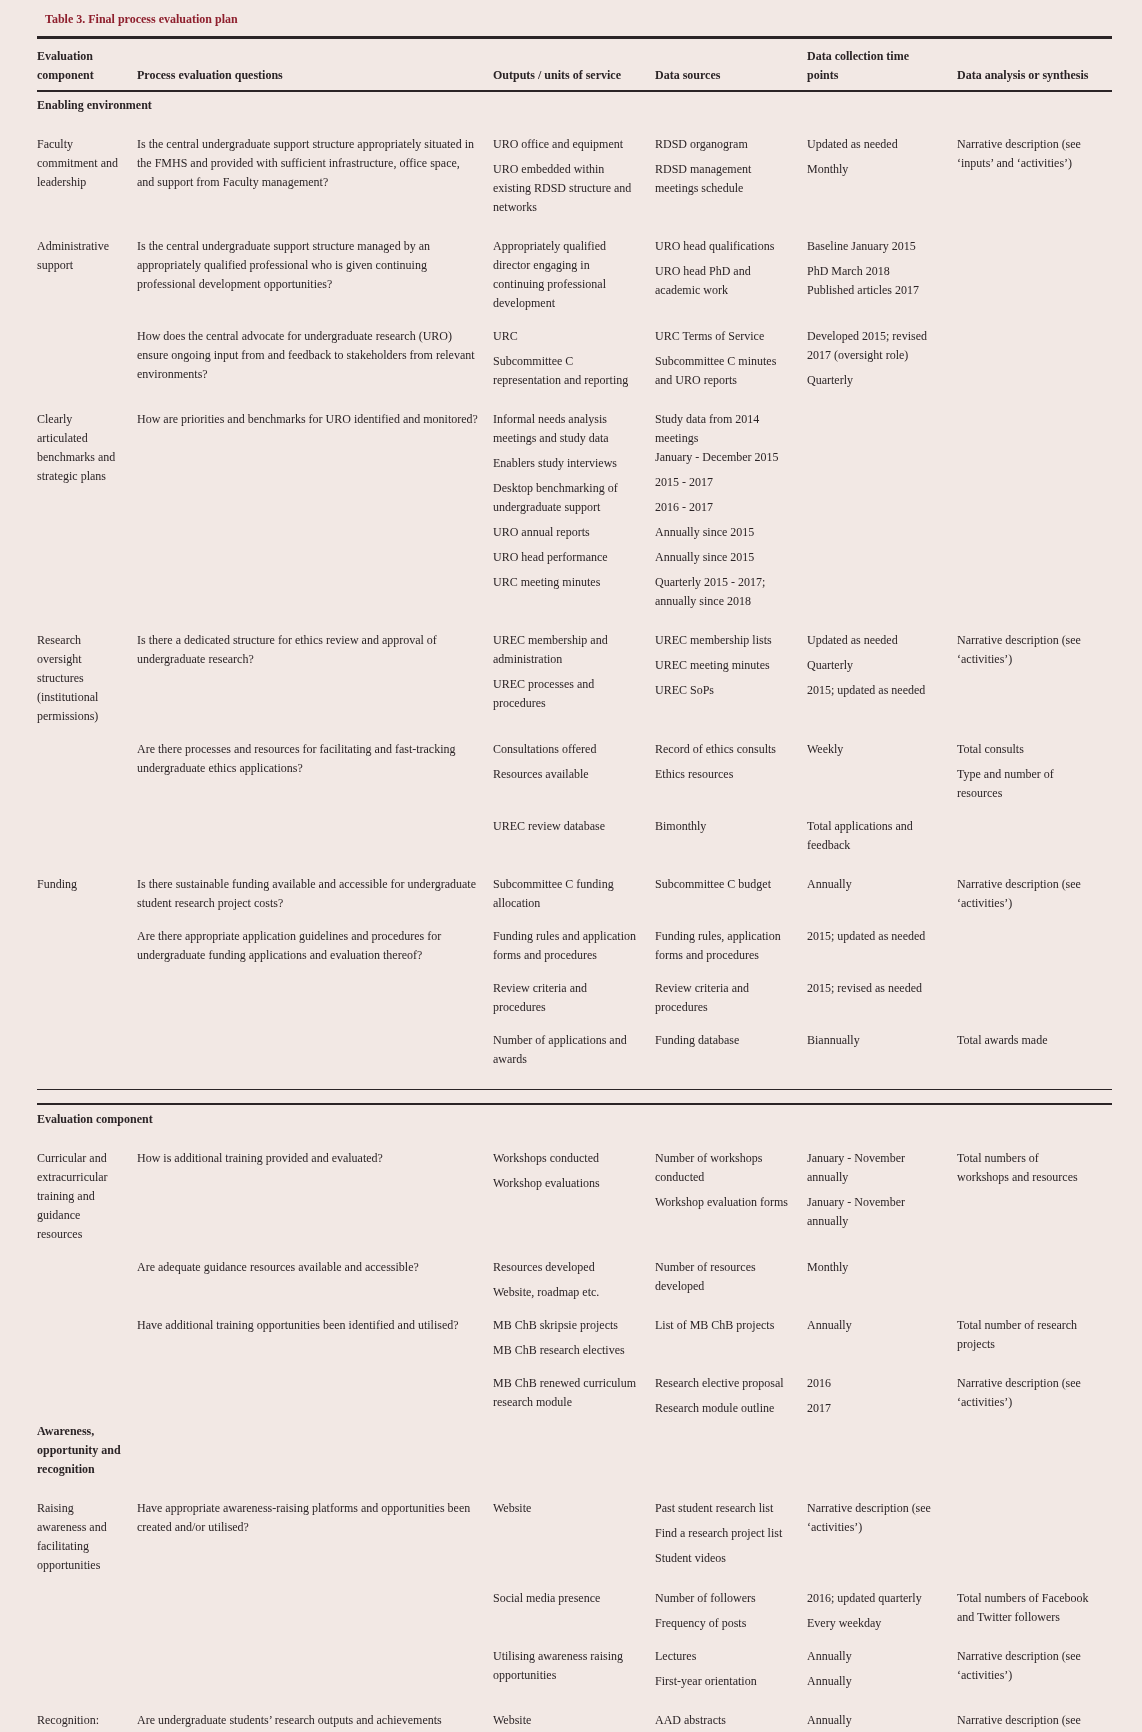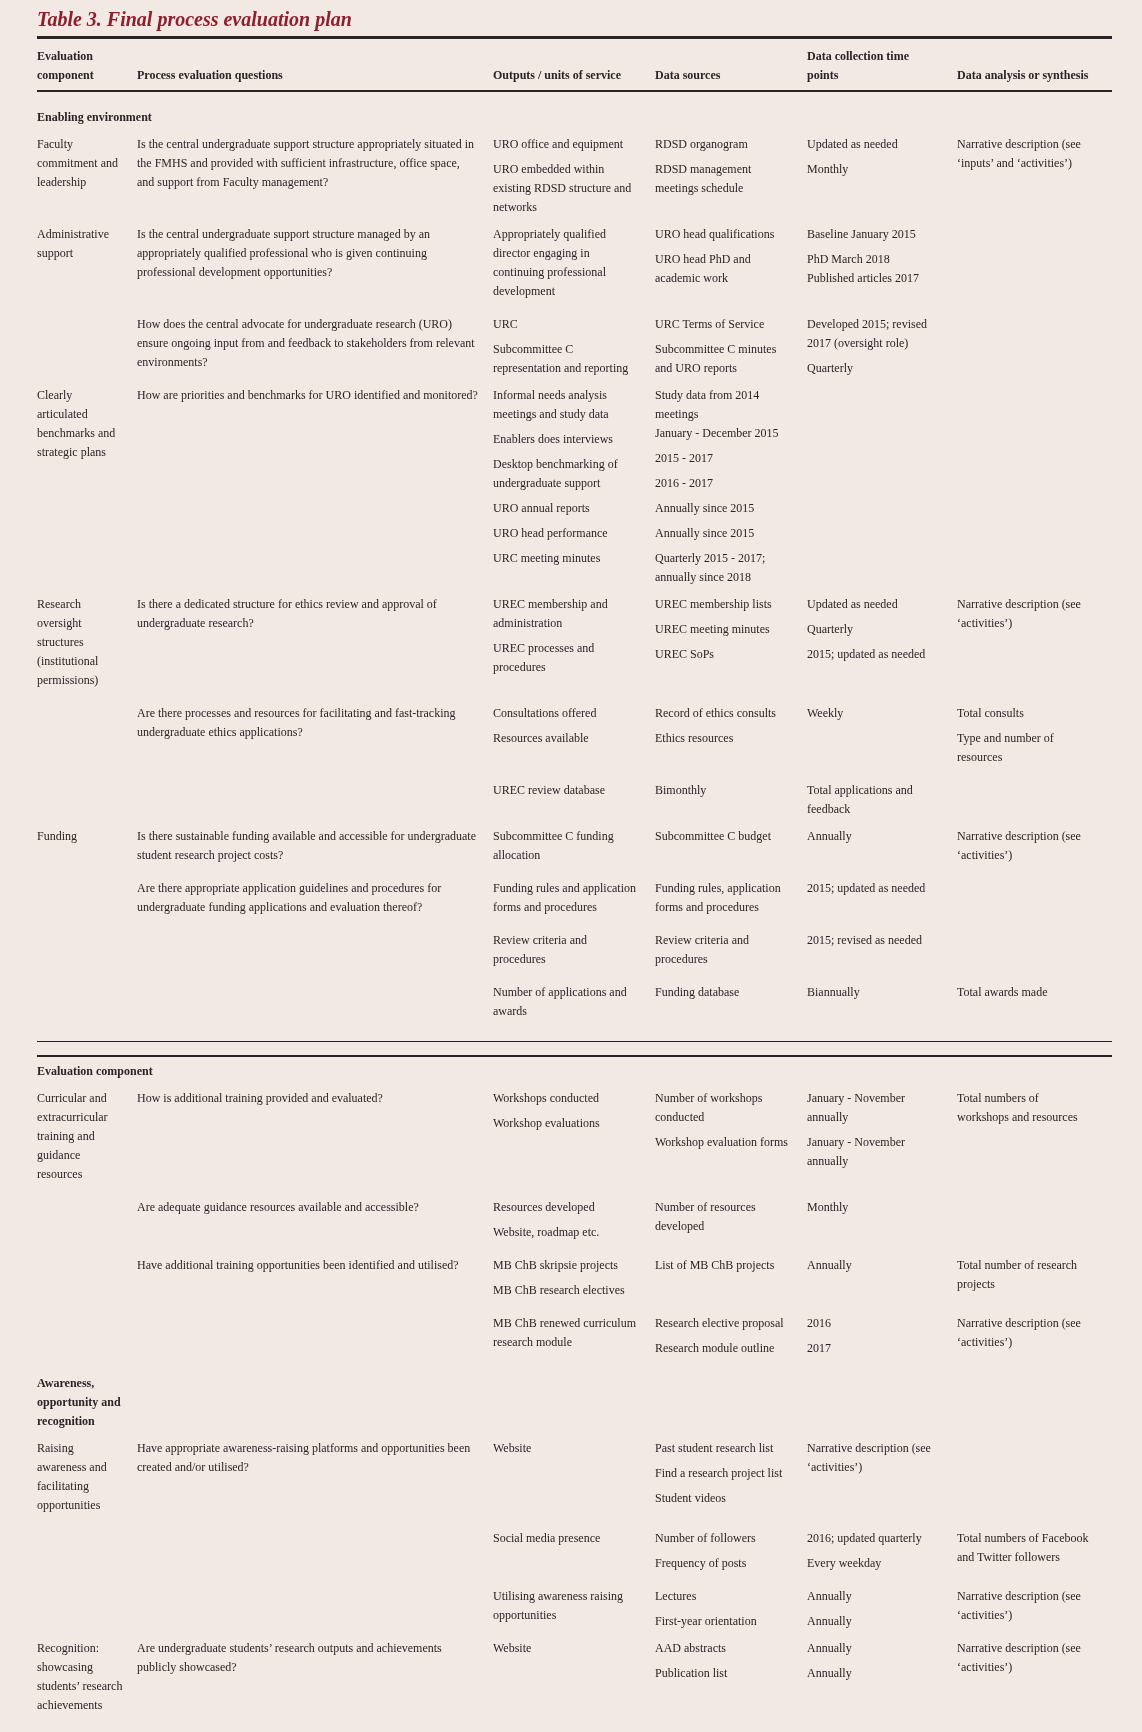--- a/index.html
+++ b/index.html
@@ -19,24 +19,23 @@
     line-height:19px;
   }
   .page{
     box-sizing:border-box;
     width:1142px;
     min-height:1732px;
     padding:10px 30px 30px 37px;
   }
   .title{
     font-weight:bold;
-    font-size:20px;
+    font-size:12px;
     color:var(--accent);
-    margin:0 0 7px 0;
-    font-style:italic;
+    margin:0 0 7px 8px;
   }
   .rule{height:0;border-top:3px solid var(--rule);}
   .rule-header{border-top-width:2px;}
   .grid{
     display:grid;
     grid-template-columns:100px 356px 162px 152px 150px 136px;
     align-items:start;
   }
   .header{margin-top:2px;}
   .header .cell{
@@ -45,24 +44,24 @@
     padding-bottom:5px;
     padding-top:6px;
   }
   .cell{padding-right:14px;}
   .cell.c6{padding-right:0;}
   .cell p{margin:0 0 6px 0;white-space:pre-line;}
   .cell p:last-child{margin-bottom:0;}
   .section-label{
     font-weight:bold;
     width:120px;
-    margin-top:16px;
+    margin-top:4px;
   }
   .subrow{margin-top:14px;}
-  .row-first{margin-top:8px;}
+  .row-first{margin-top:20px;}
   .midrule-thin{height:0;border-top:1px solid var(--rule);margin-top:20px;}
   .midrule-thick{height:0;border-top:2.5px solid var(--rule);margin-top:13px;}
   .continuation-label{margin-top:5px;}
 </style>
 </head>
 <body>
 
 <div class="page">
   <div class="title">Table 3. Final process evaluation plan</div>
   <div class="rule"></div>
@@ -144,21 +143,21 @@
       </div>
       <div class="grid subrow row-first">
         <div class="cell c1">
           <p>Clearly articulated benchmarks and strategic plans</p>
         </div>
         <div class="cell c2">
           <p>How are priorities and benchmarks for URO identified and monitored?</p>
         </div>
         <div class="cell c4">
           <p>Informal needs analysis meetings and study data</p>
-          <p>Enablers does interviews</p>
+          <p>Enablers study interviews</p>
           <p>Desktop benchmarking of undergraduate support</p>
           <p>URO annual reports</p>
           <p>URO head performance</p>
           <p>URC meeting minutes</p>
         </div>
         <div class="cell c5">
           <p>Study data from 2014 meetings
 January - December 2015</p>
           <p>2015 - 2017</p>
           <p>2016 - 2017</p>

